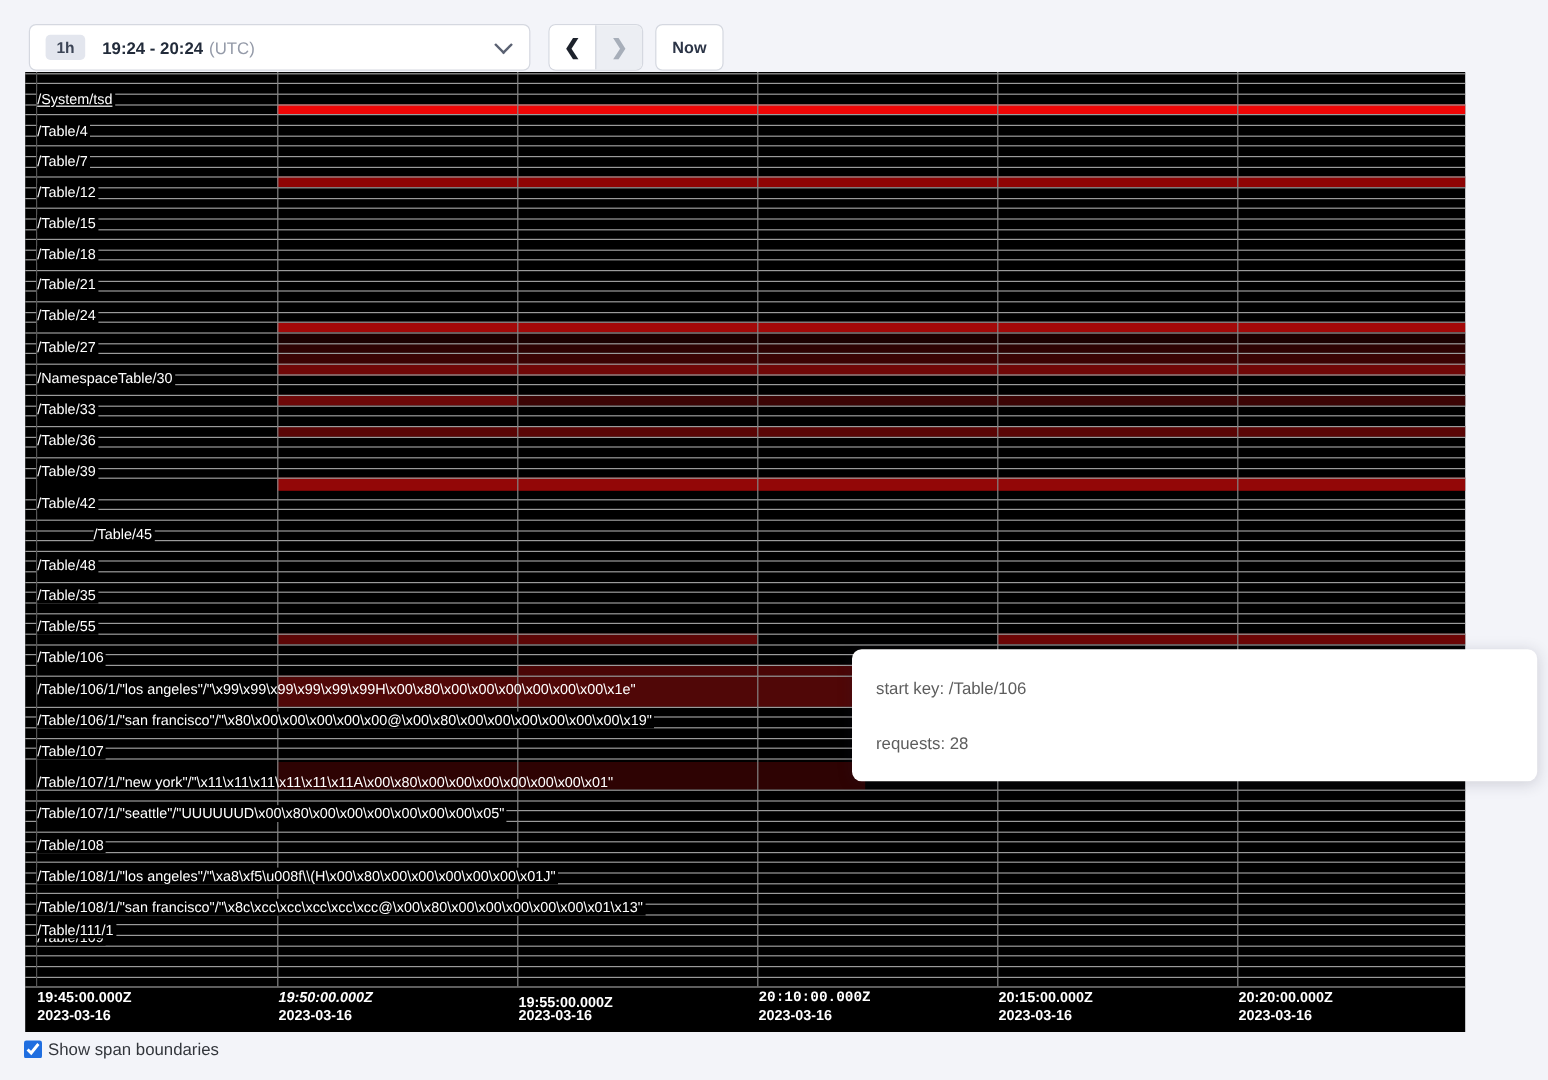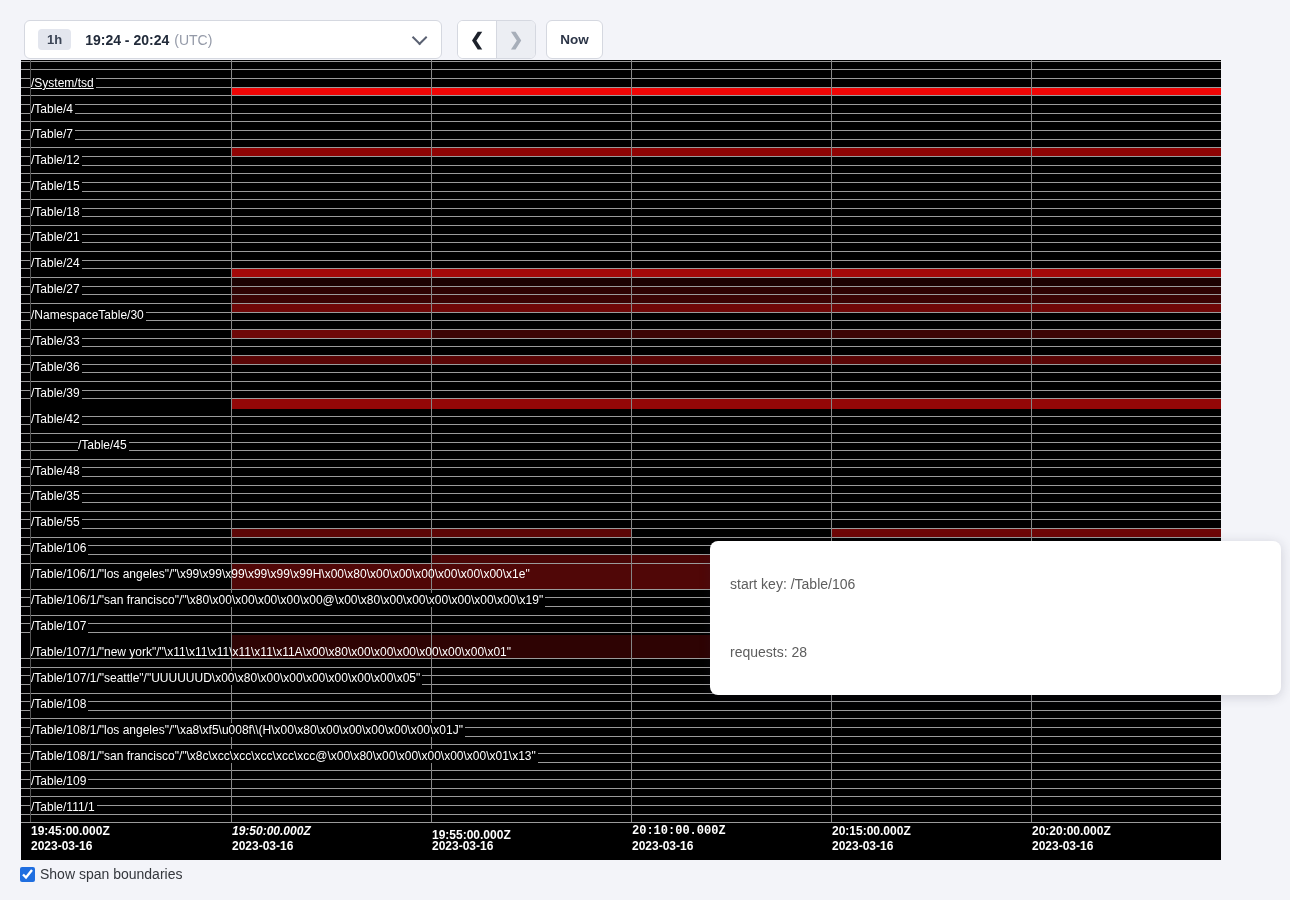--- a/index.html
+++ b/index.html
@@ -52,21 +52,21 @@
   .hm .vline{position:absolute;top:0;height:762px;width:1px;background:#868686;}
   .hm .vline.dim{background:#565656;}
   .hm .rowlab{
     position:absolute;left:10px;color:#fff;font-size:12px;line-height:14px;
     background:#000;padding:0 2px 0 0;white-space:nowrap;
   }
   .hm .rowlab.onband{background:transparent;}
   .hm .tick{position:absolute;color:#fff;font-size:12px;font-weight:700;line-height:15px;white-space:nowrap;}
   
   .tooltip{
-    position:absolute;left:710px;top:541px;width:571px;height:154px;
+    position:absolute;left:710px;top:541px;width:571px;height:110px;
     background:#fff;border-radius:8px;box-shadow:0 2px 12px rgba(40,40,60,.18);
     box-sizing:border-box;padding:9px 20px;
     display:flex;flex-direction:column;justify-content:space-around;
     color:#5d5d5d;font-size:14px;white-space:nowrap;overflow:hidden;
   }
   
   .span-toggle{
     position:absolute;left:20px;top:866px;display:flex;align-items:center;gap:5px;
     font-size:14px;color:#33363c;
   }
@@ -228,21 +228,21 @@
       <div class="rowlab" style="top: 481px;">/Table/106</div>
       <div class="rowlab onband" style="top: 507px;">/Table/106/1/"los angeles"/"\x99\x99\x99\x99\x99\x99H\x00\x80\x00\x00\x00\x00\x00\x00\x1e"</div>
       <div class="rowlab" style="top: 533px;">/Table/106/1/"san francisco"/"\x80\x00\x00\x00\x00\x00@\x00\x80\x00\x00\x00\x00\x00\x00\x19"</div>
       <div class="rowlab" style="top: 559px;">/Table/107</div>
       <div class="rowlab onband" style="top: 585px;">/Table/107/1/"new york"/"\x11\x11\x11\x11\x11\x11A\x00\x80\x00\x00\x00\x00\x00\x00\x01"</div>
       <div class="rowlab" style="top: 611px;">/Table/107/1/"seattle"/"UUUUUUD\x00\x80\x00\x00\x00\x00\x00\x00\x05"</div>
       <div class="rowlab" style="top: 637px;">/Table/108</div>
       <div class="rowlab" style="top: 663px;">/Table/108/1/"los angeles"/"\xa8\xf5\u008f\\(H\x00\x80\x00\x00\x00\x00\x00\x01J"</div>
       <div class="rowlab" style="top: 689px;">/Table/108/1/"san francisco"/"\x8c\xcc\xcc\xcc\xcc\xcc@\x00\x80\x00\x00\x00\x00\x00\x01\x13"</div>
       <div class="rowlab" style="top: 714px;">/Table/109</div>
-      <div class="rowlab" style="top: 740px; text-align: center;">/Table/111/1</div>
+      <div class="rowlab" style="top: 708px; text-align: center;">/Table/111/1</div>
     </div>
   <div id="hm-ticks">
       <div class="tick" style="left: 10px; top: 764px;">19:45:00.000Z</div>
       <div class="tick" style="left: 10px; top: 779px;">2023-03-16</div>
       <div class="tick" style="left: 211px; top: 764px; font-style: italic;">19:50:00.000Z</div>
       <div class="tick" style="left: 211px; top: 779px;">2023-03-16</div>
       <div class="tick" style="left: 411px; top: 768px;">19:55:00.000Z</div>
       <div class="tick" style="left: 411px; top: 779px;">2023-03-16</div>
       <div class="tick" style="left: 611px; top: 764px; font-family: Liberation Mono, monospace;">20:10:00.000Z</div>
       <div class="tick" style="left: 611px; top: 779px;">2023-03-16</div>

